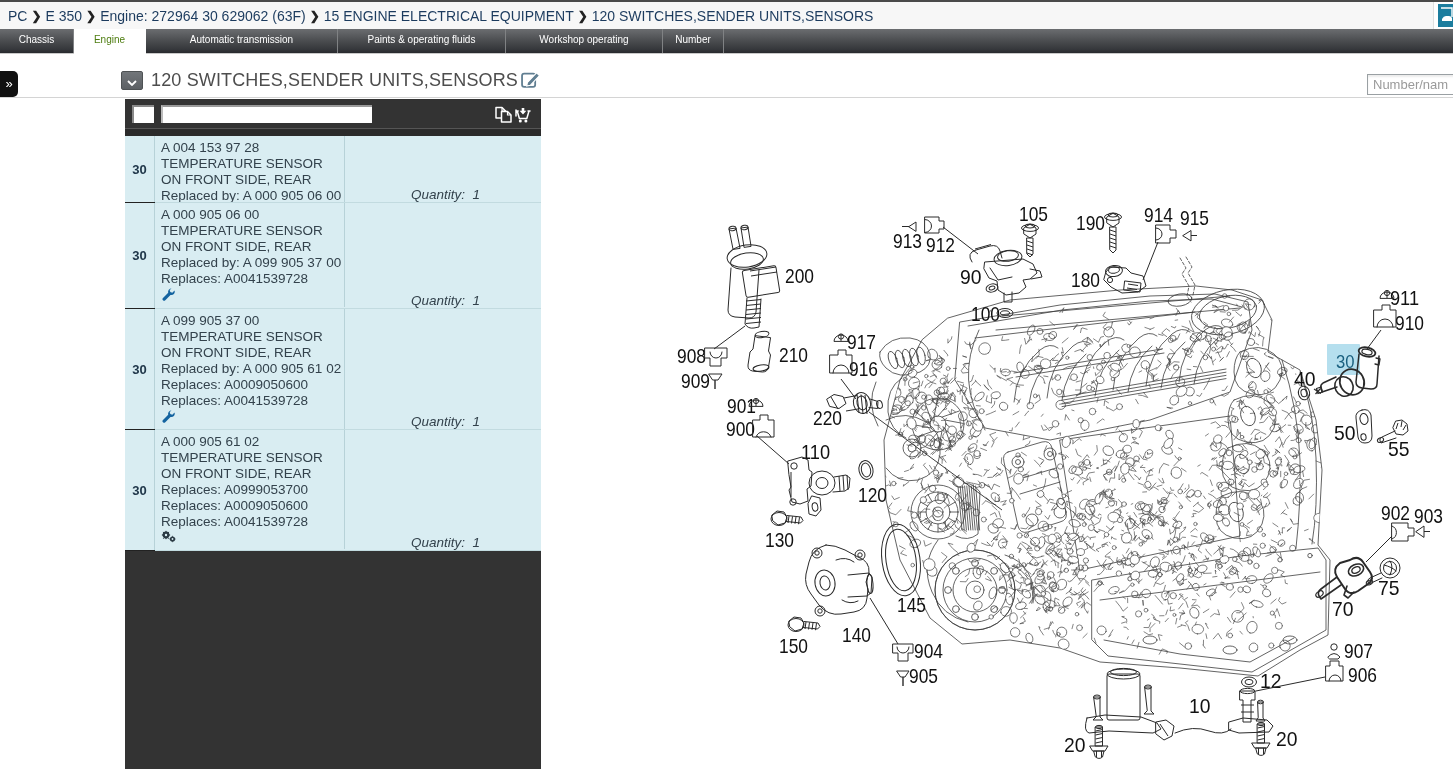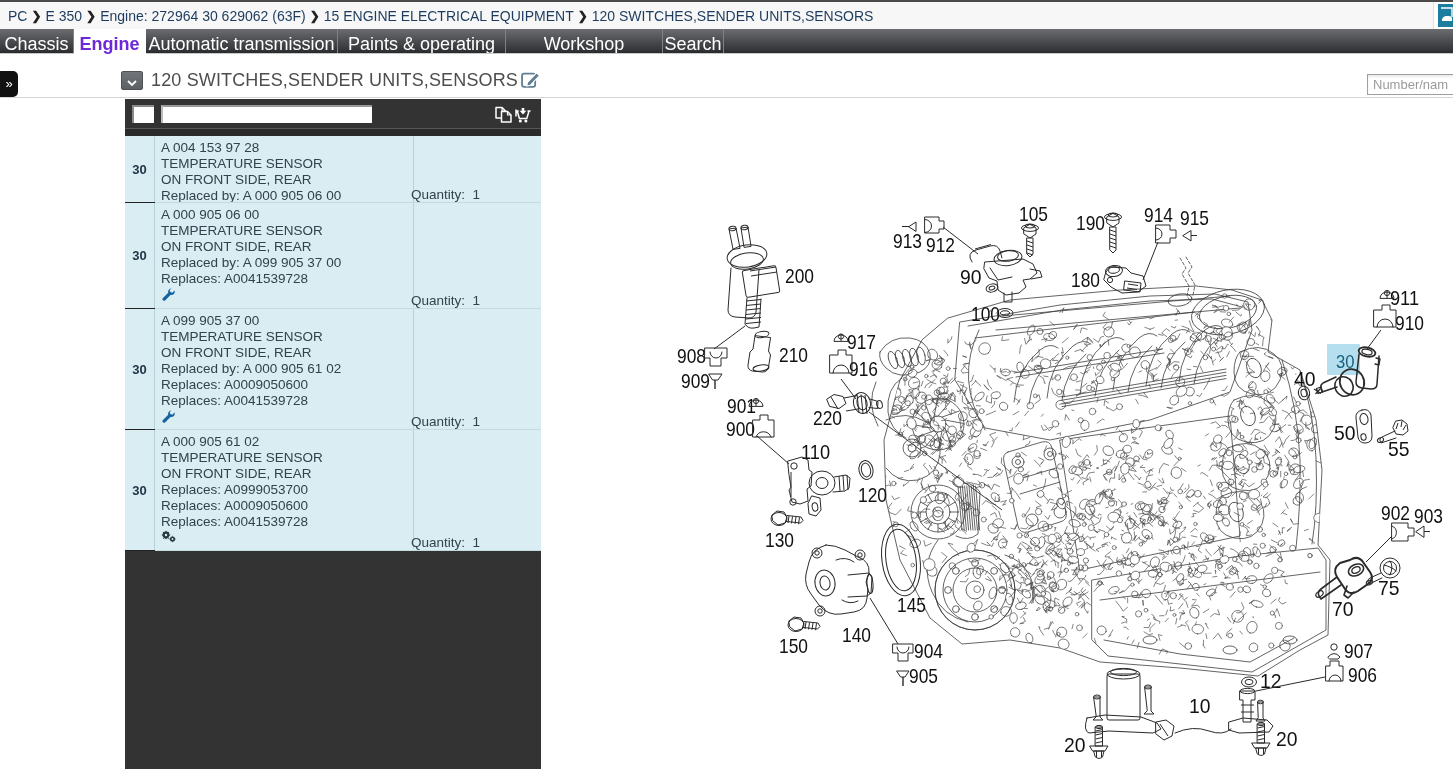--- a/index.html
+++ b/index.html
@@ -14,23 +14,23 @@
 #crumb { position:absolute; left:0; top:2px; width:1434px; height:29px;
   background:#f7f7f7; border-right:1px solid #e0e0e0; border-bottom:1px solid #b0b0b0;
   font-size:14px; color:#1c3b5e; display:flex; align-items:center; padding-left:8px; white-space:nowrap; }
 #crumb .sep { font-weight:bold; color:#222; margin:0 4px; font-size:12px; }
 #caricon { position:absolute; left:1438px; top:4px; width:15px; height:23px; background:#1c7d9e; }
 #caricon svg { margin:3px 0 0 2px; }
 
 
 #tabs { position:absolute; left:0; top:29px; width:1453px; height:24px;
   background:linear-gradient(#6b6d70, #4a4c4f 50%, #35373b 85%, #282a2e);
-  display:flex; color:#fff; font-size:18px; }
+  display:flex; color:#fff; font-size:10px; }
 #tabs .tab { padding-top:5px; height:24px; border-right:1px solid #808284; cursor:default; text-align:center; }
-#tabs .tab.active { background:#fff; color:#6d28d9; font-weight:bold; height:27px; border-right:1px solid #fff; position:relative; z-index:3; }
+#tabs .tab.active { background:#fff; color:#4d7c0f; font-weight:normal; height:27px; border-right:1px solid #fff; position:relative; z-index:3; }
 #tabline { position:absolute; left:0; top:53px; width:1453px; height:1px; background:#c9c9c9; z-index:1; }
 
 
 #titlebar { position:absolute; left:0; top:55px; width:1453px; height:43px; background:#fff;
   border-bottom:1px solid #d4d4d4; }
 #expbtn { position:absolute; left:0; top:71px; width:18px; height:26px; background:#111;
   border-radius:0 5px 5px 0; color:#fff; font-size:13px; text-align:center; line-height:25px; }
 #ddbtn { position:absolute; left:121px; top:71px; width:22px; height:19px;
   background:linear-gradient(#72767a,#5c6064); border:1px solid #4e5254; border-radius:2px;
   text-align:center; }
@@ -45,42 +45,42 @@
 #thead { position:absolute; left:0; top:0; width:416px; height:29px; background:#333; }
 #thead .chk { position:absolute; left:7px; top:6px; width:22px; height:18px; background:#fff;
   border-top:2px solid #8a8a8a; border-left:2px solid #8a8a8a; }
 #thead .inp { position:absolute; left:36px; top:6px; width:211px; height:18px; background:#fff;
   border-top:2px solid #9a9a9a; border-left:2px solid #bbb; }
 #thead2 { position:absolute; left:0; top:29px; width:416px; height:8px; background:#2b2b2b; border-top:1px solid #555; }
 #rows { position:absolute; left:0; top:37px; width:416px; }
 .row { position:relative; width:416px; background:#d9edf2; color:#33424c; font-size:13.5px; }
 .row .num { position:absolute; left:0; top:0; bottom:1px; width:30px; border-right:1px solid #b7d2d8;
   font-weight:bold; color:#20374a; font-size:13px; display:flex; align-items:center; justify-content:center; }
-.row .body { margin-left:31px; width:258px; padding:4px 0 2px 5px; line-height:16px; border-right:1px solid #b7d2d8; }
-.row .qty { position:absolute; right:0; top:0; bottom:0; width:147px; }
+.row .body { margin-left:31px; width:189px; padding:4px 0 2px 5px; line-height:16px; border-right:1px solid #b7d2d8; }
+.row .qty { position:absolute; right:0; top:0; bottom:0; width:147px;font-style:italic; }
 .row .qty span { position:absolute; left:17px; bottom:1px; }
 .row .sep { position:absolute; left:0; bottom:0; width:416px; height:1px; background:#c2dbe0; }
 .row .sepdark { position:absolute; left:0; bottom:0; width:30px; height:1px; background:#222; }
 </style>
 </head>
 <body>
 <div id="page">
   <div id="topline"></div>
   <div id="crumb">PC<span class="sep">❯</span>E 350<span class="sep">❯</span>Engine: 272964 30 629062 (63F)<span class="sep">❯</span>15 ENGINE ELECTRICAL EQUIPMENT<span class="sep">❯</span>120 SWITCHES,SENDER UNITS,SENSORS</div>
   <div id="caricon"><svg width="13" height="17" viewBox="0 0 13 17">
         <path d="M1 1 L12 1 L12 10" fill="none" stroke="#fff" stroke-width="1.4"></path>
         <path d="M2 12 q1.5 -3 4 -3 l3 0 q2 0 3 2 l0 3 l-10 0 z" fill="#fff"></path>
       </svg></div>
   <div id="tabs">
     <div class="tab" style="width:74px">Chassis</div>
     <div class="tab active" style="width:72px">Engine</div>
     <div class="tab" style="width:192px">Automatic transmission</div>
     <div class="tab" style="width:168px">Paints &amp; operating fluids</div>
     <div class="tab" style="width:157px">Workshop operating</div>
-    <div class="tab" style="width:61px">Search</div>
+    <div class="tab" style="width:61px">Number</div>
   </div>
   <div id="tabline"></div>
   <div id="titlebar"></div>
   <div id="expbtn">»</div>
   <div id="ddbtn"><svg width="10" height="6" viewBox="0 0 10 6" style="margin-top:6px">
         <path d="M1 1 L5 5 L9 1" fill="none" stroke="#fff" stroke-width="1.8"></path>
       </svg></div>
   <div id="title">120 SWITCHES,SENDER UNITS,SENSORS</div>
   <div id="editicon"><svg width="21" height="19" viewBox="0 0 20 18">
         <rect x="1" y="3.5" width="12.5" height="12.5" rx="2" fill="none" stroke="#607e91" stroke-width="1.7"></rect>

